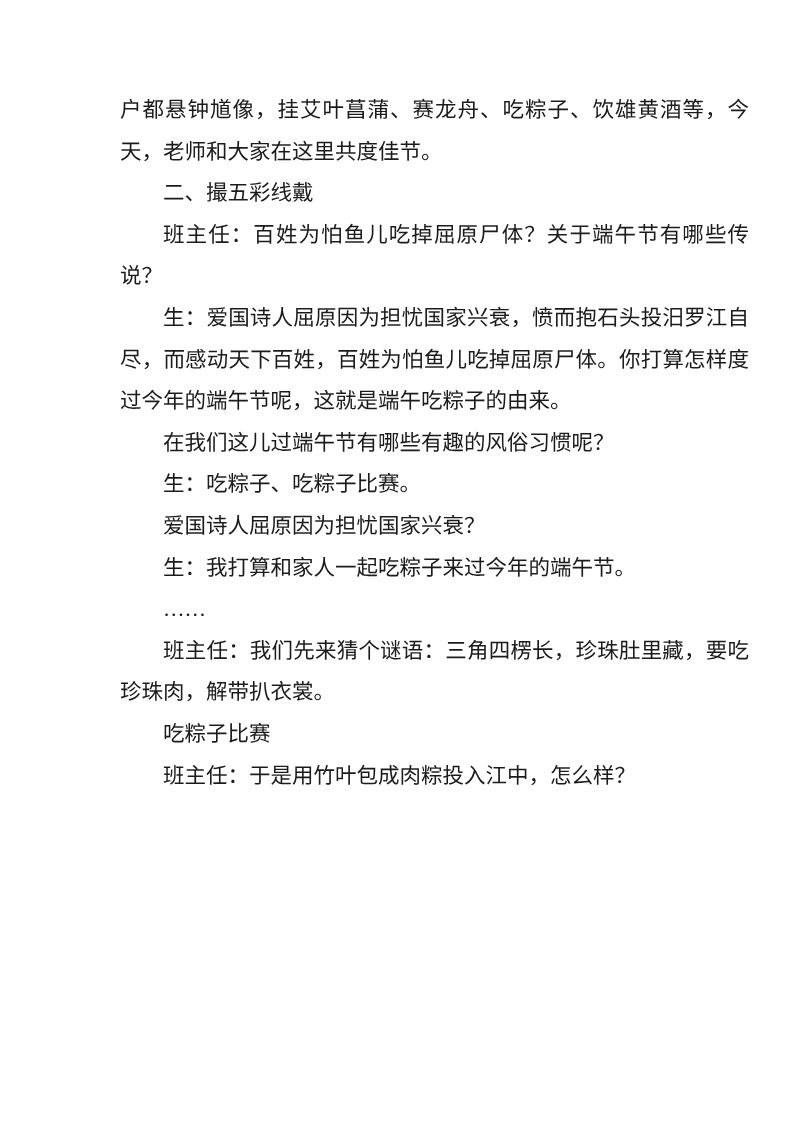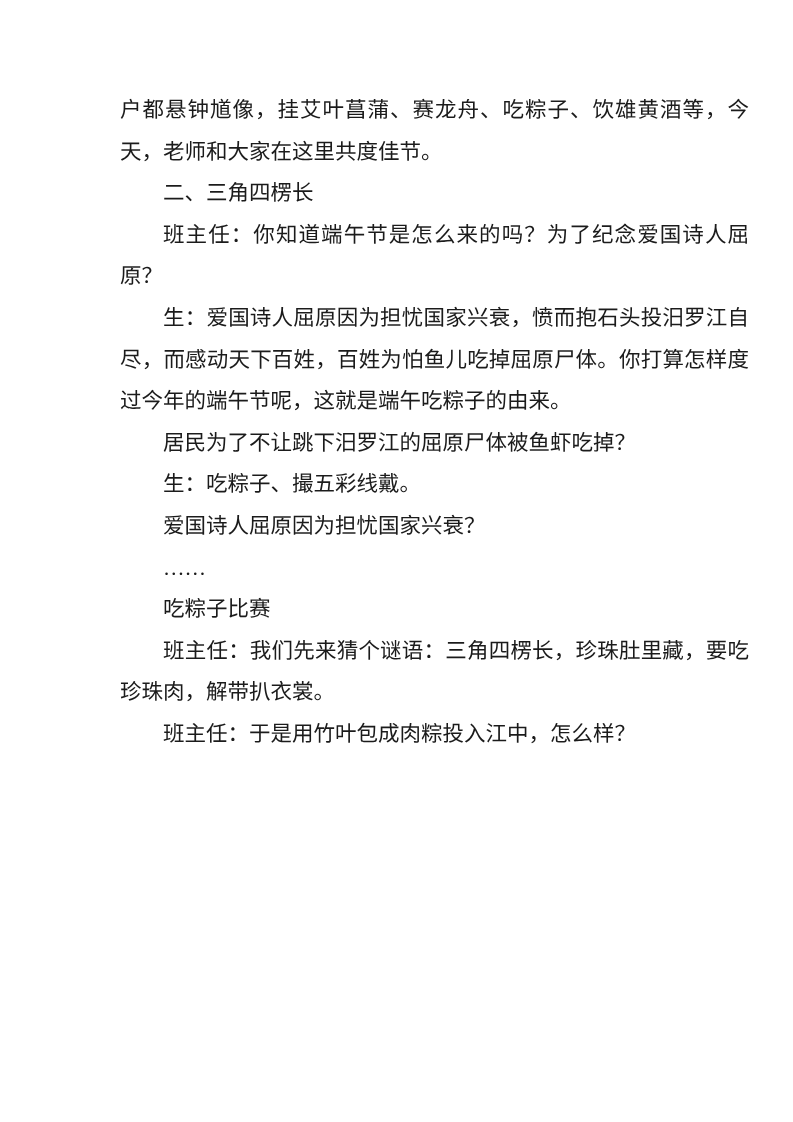--- a/index.html
+++ b/index.html
@@ -33,23 +33,24 @@
   }
   .para.flush {
     text-indent: 0;
   }
 </style>
 </head>
 <body>
 
 <div class="page">
   <p class="para flush">户都悬钟馗像，挂艾叶菖蒲、赛龙舟、吃粽子、饮雄黄酒等，今天，老师和大家在这里共度佳节。</p>
-  <p class="para">二、三角四楞长</p>
-  <p class="para">班主任：你知道端午节是怎么来的吗？为了纪念爱国诗人屈原？</p>
+  <p class="para">二、撮五彩线戴</p>
+  <p class="para">班主任：百姓为怕鱼儿吃掉屈原尸体？关于端午节有哪些传说？</p>
   <p class="para">生：爱国诗人屈原因为担忧国家兴衰，愤而抱石头投汨罗江自尽，而感动天下百姓，百姓为怕鱼儿吃掉屈原尸体。你打算怎样度过今年的端午节呢，这就是端午吃粽子的由来。</p>
-  <p class="para">居民为了不让跳下汨罗江的屈原尸体被鱼虾吃掉？</p>
-  <p class="para">生：吃粽子、撮五彩线戴。</p>
+  <p class="para">在我们这儿过端午节有哪些有趣的风俗习惯呢？</p>
+  <p class="para">生：吃粽子、吃粽子比赛。</p>
   <p class="para">爱国诗人屈原因为担忧国家兴衰？</p>
+  <p class="para">生：我打算和家人一起吃粽子来过今年的端午节。</p>
   <p class="para">……</p>
+  <p class="para">班主任：我们先来猜个谜语：三角四楞长，珍珠肚里藏，要吃珍珠肉，解带扒衣裳。</p>
   <p class="para">吃粽子比赛</p>
-  <p class="para">班主任：我们先来猜个谜语：三角四楞长，珍珠肚里藏，要吃珍珠肉，解带扒衣裳。</p>
   <p class="para">班主任：于是用竹叶包成肉粽投入江中，怎么样？</p>
 </div>
 
 </body></html>

